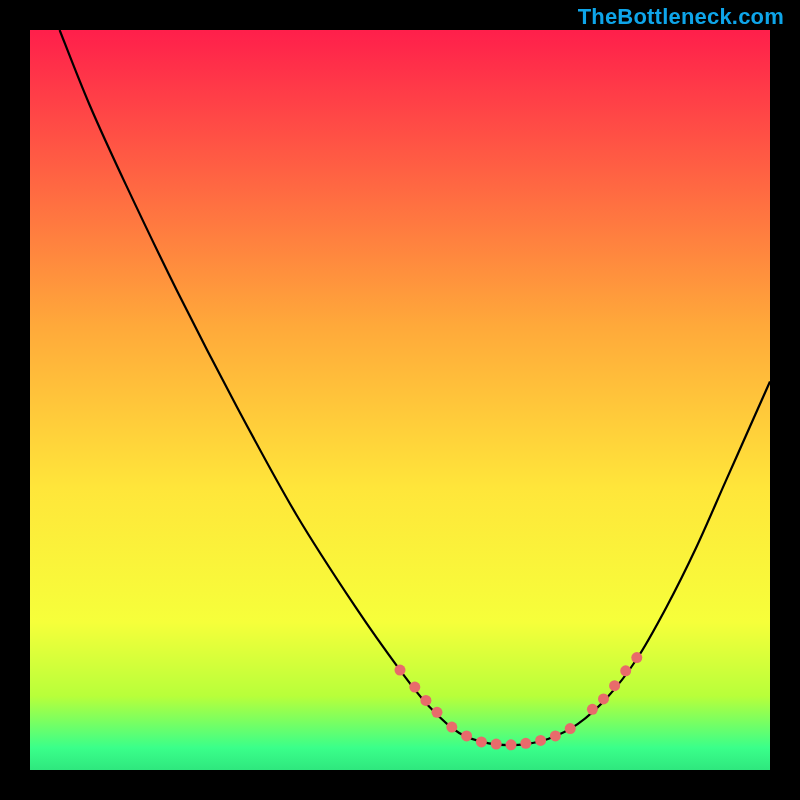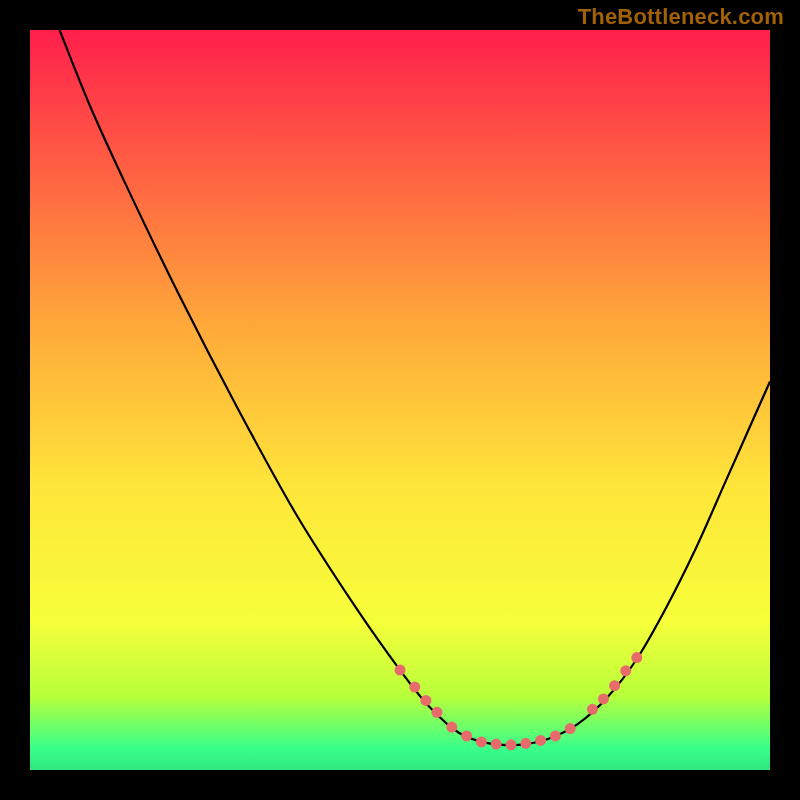--- a/index.html
+++ b/index.html
@@ -10,21 +10,21 @@
     height: 800px;
     background: #000;
   }
   .watermark {
     position: absolute;
     top: 4px;
     right: 16px;
     font-family: Arial, Helvetica, sans-serif;
     font-size: 22px;
     font-weight: 600;
-    color: #a16207;
+    color: #0ea5e9;
     letter-spacing: 0.2px;
     z-index: 10;
   }
   .plot {
     position: absolute;
     left: 30px;
     top: 30px;
     width: 740px;
     height: 740px;
   }

